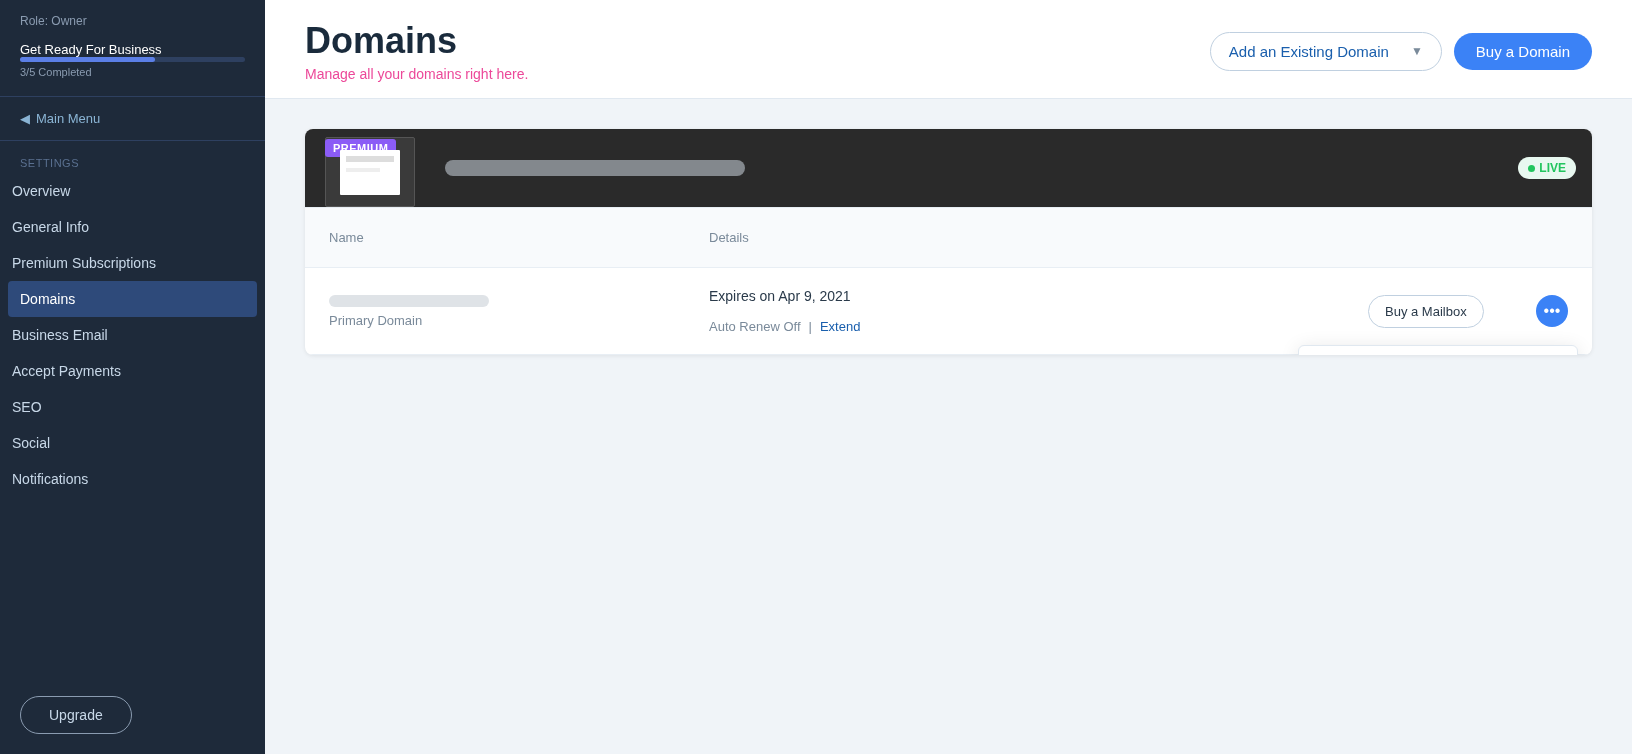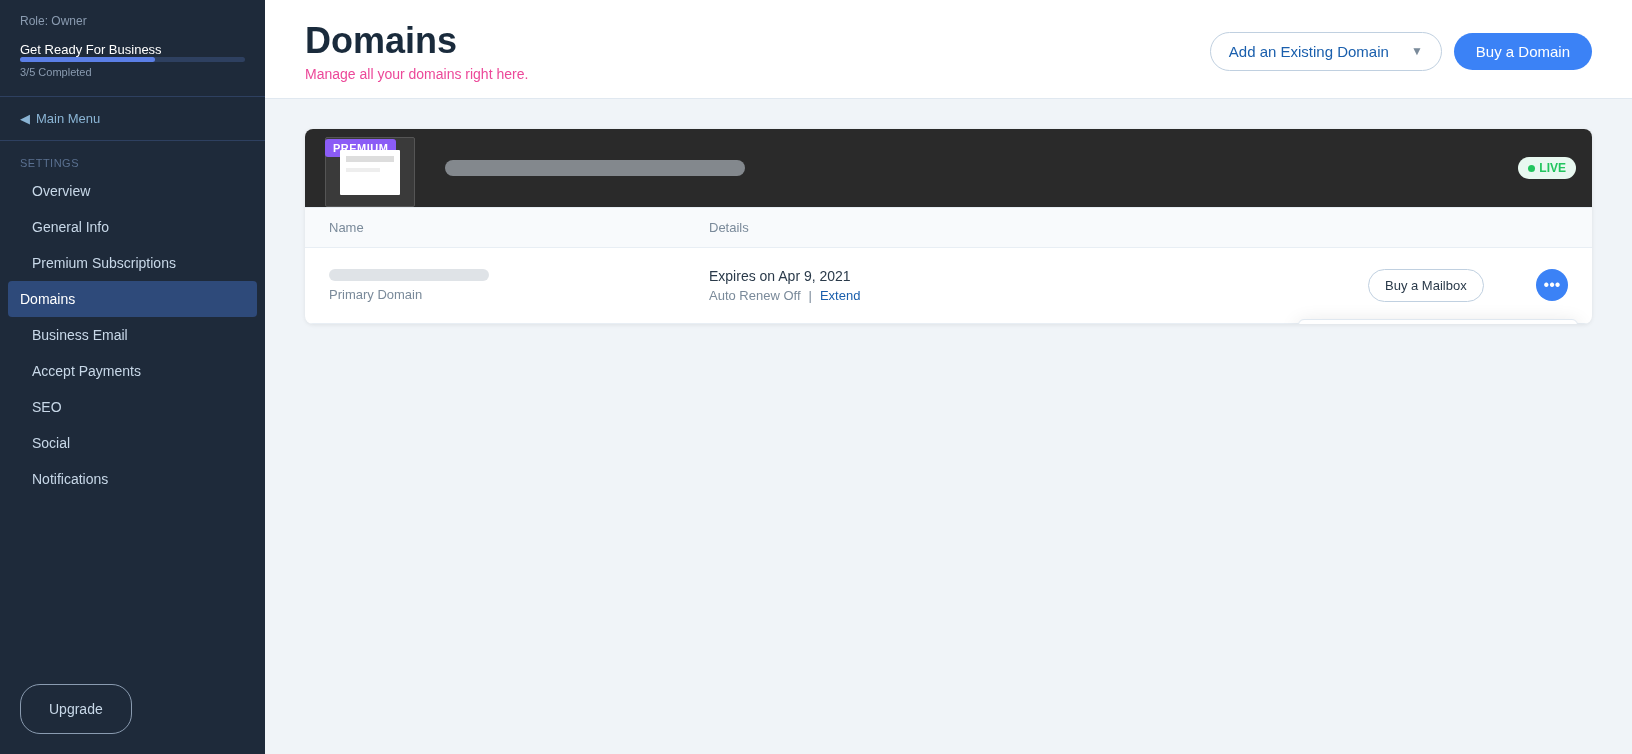--- a/index.html
+++ b/index.html
@@ -62,21 +62,21 @@
       margin-right: 6px;
     }
     .sidebar-section-label {
       padding: 12px 20px 4px;
       font-size: 11px;
       color: #5a7090;
       text-transform: uppercase;
       letter-spacing: 0.5px;
     }
     .sidebar-item {
-      padding: 10px 32px;
+      padding: 10px 12px;
       font-size: 14px;
       color: #c8d8e8;
       cursor: pointer;
       border-radius: 0;
       transition: background 0.15s;
     }
     .sidebar-item.active {
       background: #2e4a7a;
       color: #ffffff;
       border-radius: 4px;
@@ -85,21 +85,21 @@
     }
     .sidebar-upgrade {
       margin: auto 20px 20px;
       margin-top: auto;
     }
     .upgrade-btn {
       background: transparent;
       border: 1.5px solid #8a9bb0;
       color: #c8d8e8;
       border-radius: 20px;
-      padding: 16px 28px;
+      padding: 10px 28px;
       font-size: 14px;
       cursor: pointer;
     }
 
     
     .main {
       flex: 1;
       display: flex;
       flex-direction: column;
       overflow: hidden;
@@ -255,21 +255,21 @@
       border-radius: 50%;
       background: #22c55e;
     }
 
     
     .domain-table {
       width: 100%;
     }
     .domain-table-header {
       display: flex;
-      padding: 12px 24px;
+      padding: 22px 24px;
       background: #f8fafc;
       border-top: 1px solid #e8eef4;
       border-bottom: 1px solid #e8eef4;
     }
     .col-name { flex: 0 0 380px; font-size: 13px; color: #7a8a9a; font-weight: 500; }
     .col-details { flex: 1; font-size: 13px; color: #7a8a9a; font-weight: 500; }
     .col-actions { flex: 0 0 200px; }
 
     .domain-table-row {
       display: flex;
@@ -297,21 +297,21 @@
       flex: 1;
     }
     .expires-text {
       font-size: 14px;
       color: #2a3a4a;
     }
     .renew-row {
       display: flex;
       align-items: center;
       gap: 8px;
-      margin-top: 4px;
+      margin-top: 15px;
       font-size: 13px;
       color: #7a8a9a;
     }
     .extend-link {
       color: #1a5fad;
       cursor: pointer;
       text-decoration: none;
     }
     .domain-actions-cell {
       flex: 0 0 200px;

